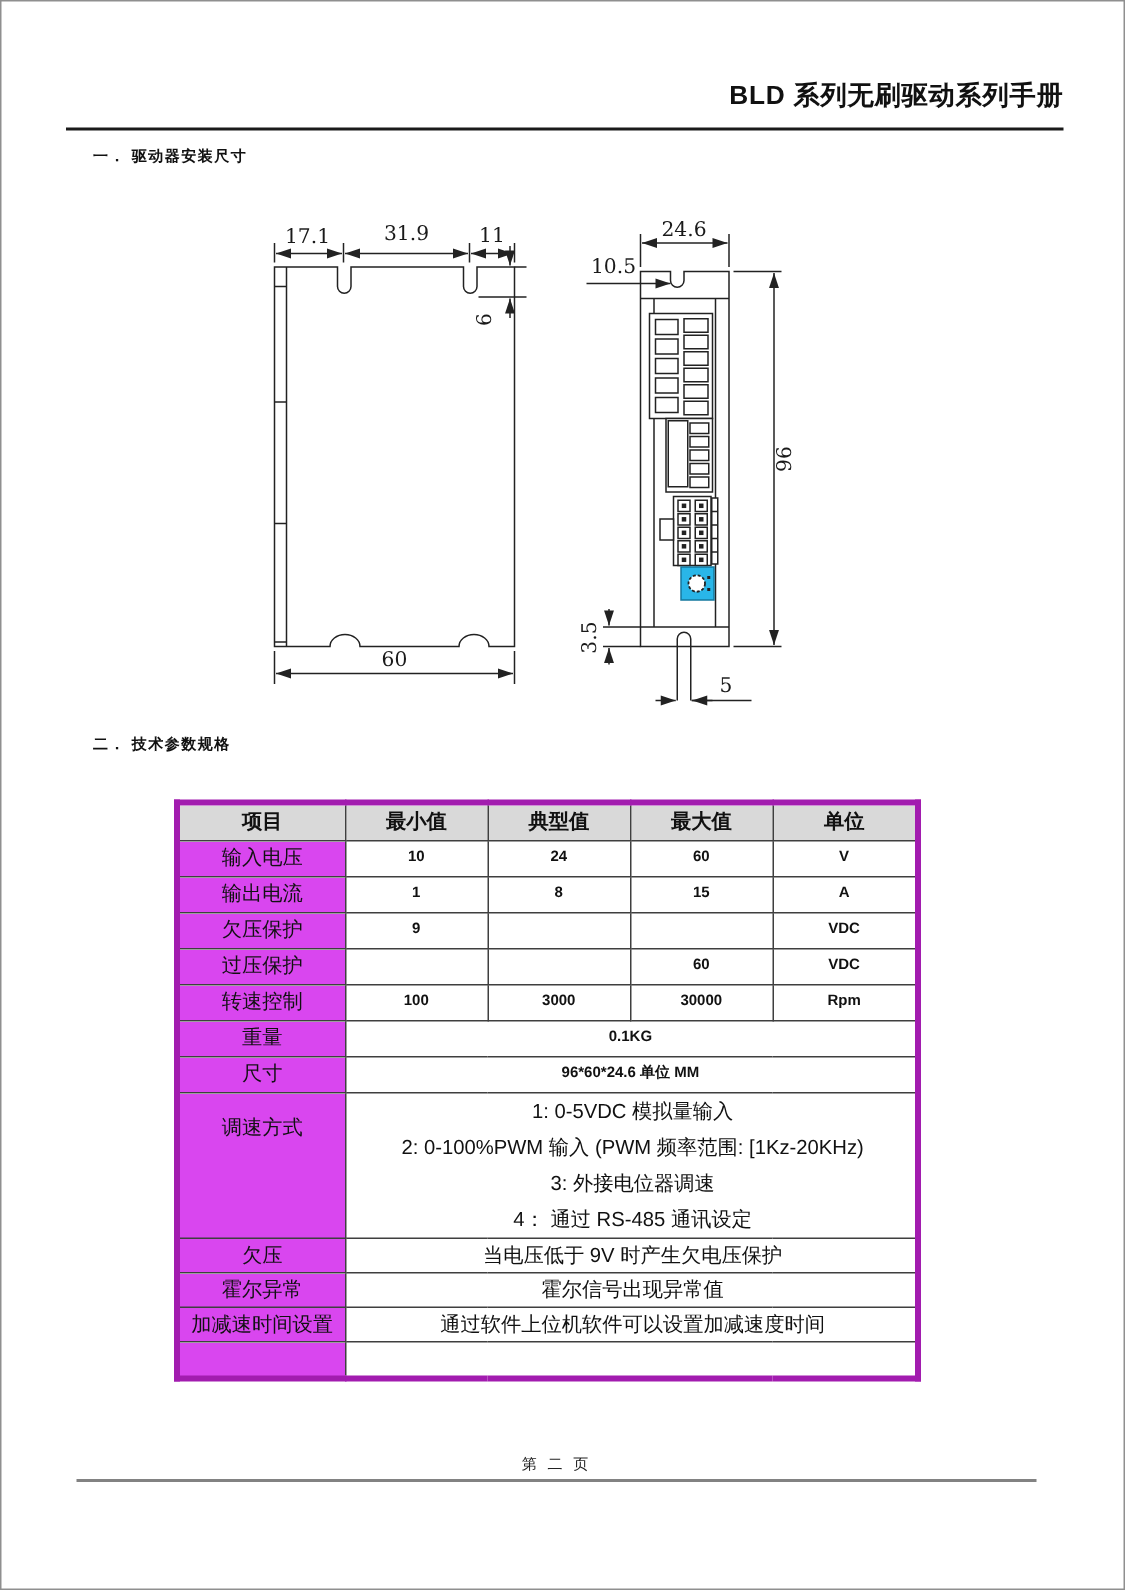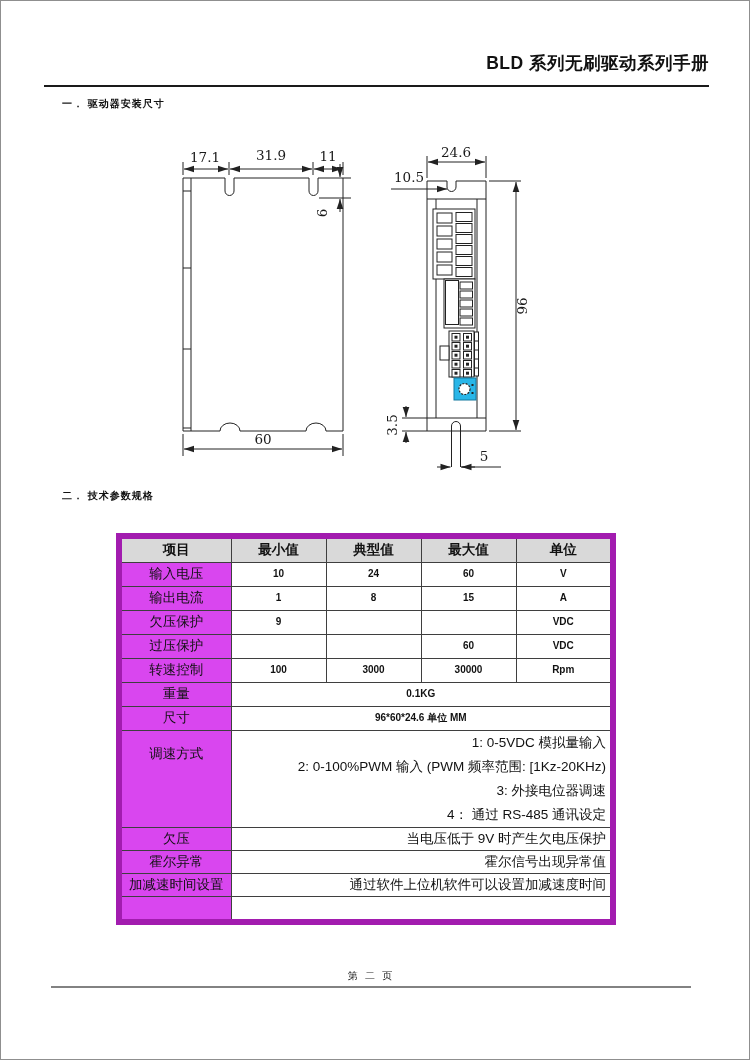--- a/index.html
+++ b/index.html
@@ -10,27 +10,27 @@
              letter-spacing:.5px;}
   .title-rule{position:absolute;left:43px;right:40px;top:84px;border-top:2px solid #1a1a1a;height:0;}
   .sec-heading{position:absolute;left:61px;font-size:10px;font-weight:700;letter-spacing:1px;}
   #sec1{top:96px}
   #sec2{top:488px}
   svg.drawing{position:absolute;left:0;top:130px;}
   .dline{stroke:#222;stroke-width:1;fill:none;}
   .dfill{stroke:#222;stroke-width:1;fill:#ffffff;}
   .dim-text{font-family:"DejaVu Serif",serif;font-size:13.5px;fill:#1a1a1a;}
   .spec{position:absolute;left:115px;top:532px;border-collapse:collapse;table-layout:fixed;
-        font-size:13.5px;border:6px solid #a21caf;}
+        font-size:13.5px;border:4px solid #a21caf;}
   .spec th,.spec td{border:1px solid #3f3f3f;padding:0 4px;height:23px;line-height:1.25;
         overflow:hidden;}
   .spec th{background:#D9D9D9;font-weight:700;text-align:center;}
   .spec td.item{background:#d946ef;text-align:center;}
   .spec td.c{text-align:center;}
-  .spec td.l{text-align:right;padding-left:7px;margin-left:44px;}
+  .spec td.l{text-align:center;padding-left:7px;margin-left:44px;}
   .num{font-weight:600;font-size:10px;}
   .speed-line{line-height:24px;white-space:nowrap;}
   .desc-row td{height:22px;}
   .footer{position:absolute;left:50px;top:968px;width:640px;text-align:center;font-size:10px;
           color:#222;border-bottom:2.5px solid #828282;padding-bottom:3px;letter-spacing:2px;
           font-family:"DejaVu Serif",serif;}
 </style>
 </head>
 <body>
 

